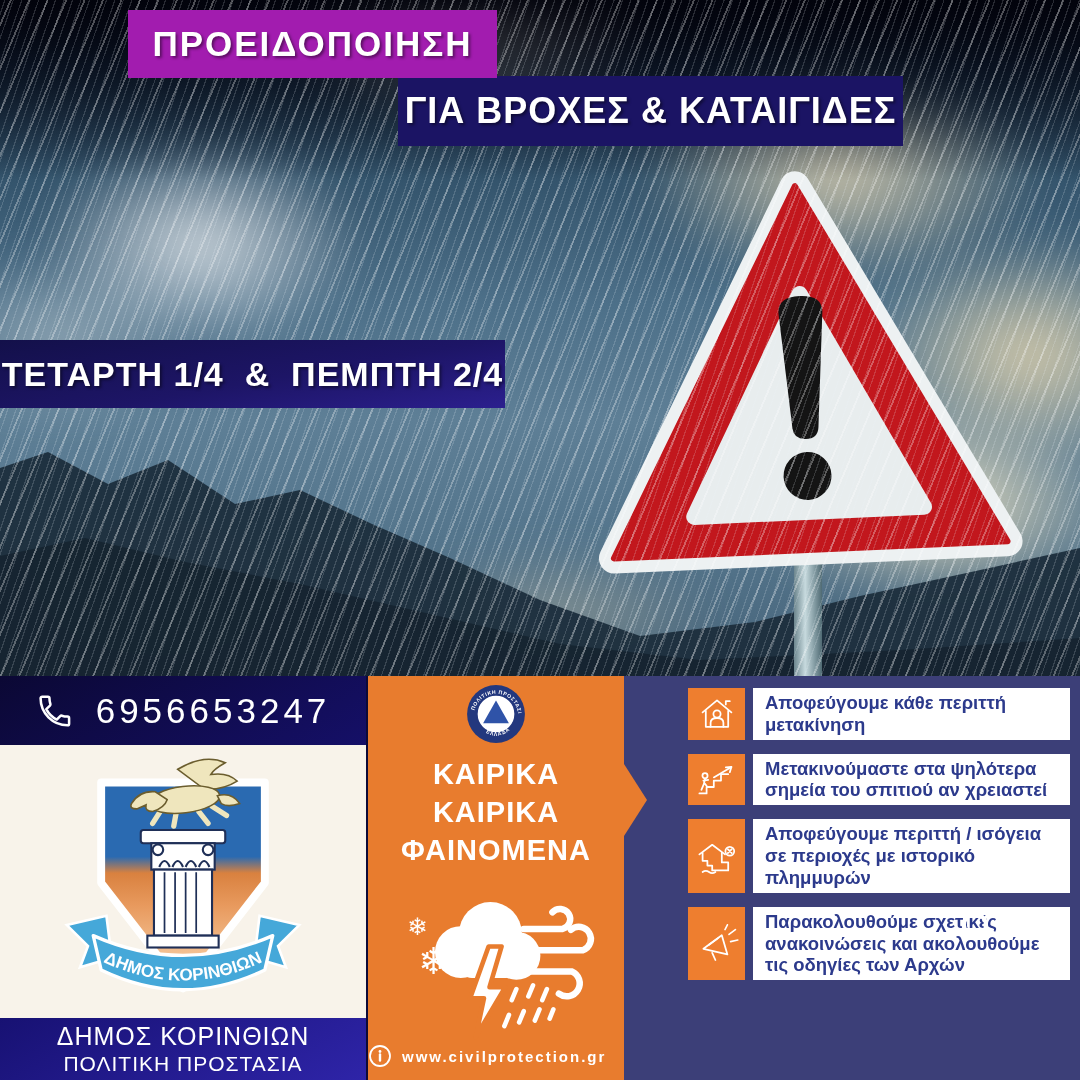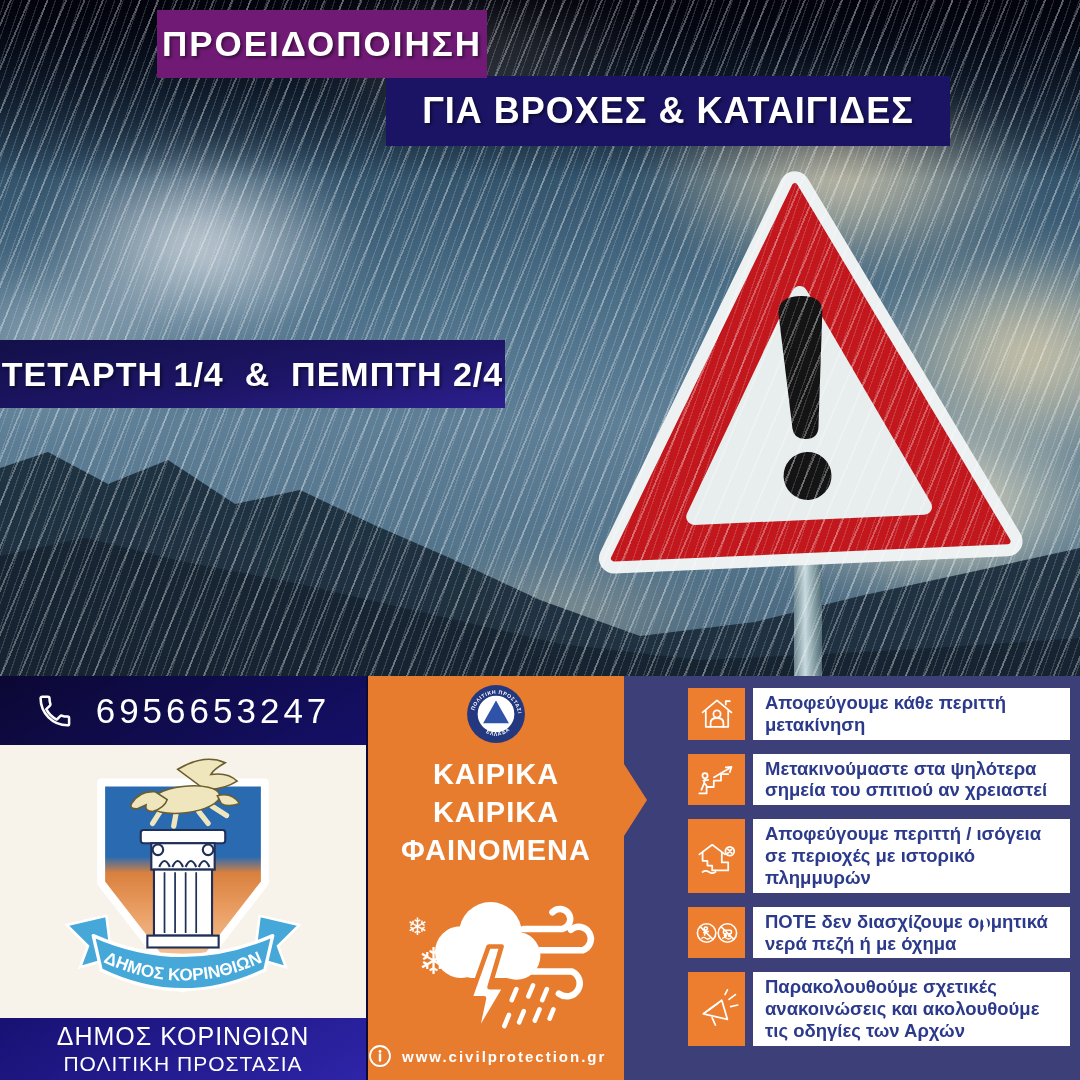--- a/index.html
+++ b/index.html
@@ -23,22 +23,22 @@
   .rain{position:absolute;inset:0;}
   .rain1{background:repeating-linear-gradient(113deg,rgba(255,255,255,0) 0 9px,rgba(255,255,255,.30) 9px 10.8px,rgba(255,255,255,0) 10.8px 17px);}
   .rain2{background:repeating-linear-gradient(109deg,rgba(255,255,255,0) 0 4px,rgba(235,242,248,.16) 4px 5.2px,rgba(255,255,255,0) 5.2px 8px);}
   
   .sign{position:absolute;left:568px;top:160px;width:470px;height:424px;transform:rotate(-2.5deg);z-index:4;}
   .pole{position:absolute;left:794px;top:550px;width:28px;height:126px;z-index:3;
     background:linear-gradient(90deg,#6d868e,#c7dade 40%,#8aa2a9 70%,#4f6a73);}
   
   .banner{position:absolute;display:flex;align-items:center;justify-content:center;
     color:#fff;font-weight:bold;text-shadow:2px 2px 3px rgba(0,0,0,.45);z-index:10;}
-  .banner-red{left:128px;top:10px;width:330px;height:68px;background:#701a75;font-size:35px;letter-spacing:2px;margin-left:29px;}
-  .banner-blue{left:386px;top:76px;width:564px;height:70px;background:#1b1464;font-size:36px;letter-spacing:1px;z-index:9;justify-content:center;}
+  .banner-red{left:128px;top:10px;width:369px;height:68px;background:#a21caf;font-size:35px;letter-spacing:2px;}
+  .banner-blue{left:398px;top:76px;width:505px;height:70px;background:#1b1464;font-size:36px;letter-spacing:1px;z-index:9;justify-content:center;}
   .banner-dates{left:0;top:340px;width:505px;height:68px;font-size:34px;letter-spacing:1px;white-space:pre;
     background:linear-gradient(170deg,#13104a 0%,#1d1566 55%,#2b1f8e 100%);}
   
   .left-col{position:absolute;left:0;top:676px;width:366px;height:404px;
     background:linear-gradient(150deg,#0b0834 0%,#171172 55%,#2e24a8 100%);
     display:flex;flex-direction:column;}
   .phone-row{height:69px;display:flex;align-items:center;justify-content:center;gap:22px;color:#fff;}
   .phone-num{font-size:35px;letter-spacing:4px;font-weight:400;}
   .crest-panel{height:273px;background:#f8f3ea;display:flex;align-items:center;justify-content:center;}
   .muni-text{flex:1;display:flex;flex-direction:column;align-items:center;justify-content:center;color:#fff;line-height:1.2;}
@@ -249,36 +249,20 @@
           <path d="M8,22 L24,10 L40,22"></path>
           <path d="M12,20 V30 h6 v6 h6 v6 h20 v-10 h-8 v-12"></path>
           <circle cx="46" cy="18" r="5.5"></circle>
             <path d="M43.5,15.5 l5,5 M48.5,15.5 l-5,5"></path>
           <path d="M12,44 q4,-3 8,0 q4,3 8,0"></path>
         </svg>
       </div>
       <div class="text-cell">Αποφεύγουμε περιττή / ισόγεια σε περιοχές με ιστορικό πλημμυρών</div>
     </div>
 
-    <div class="row">
-      <div class="icon-cell">
-        <svg width="48" height="40" viewBox="0 0 60 48" fill="none" stroke="#ffffff" stroke-width="2" stroke-linecap="round" stroke-linejoin="round">
-          <circle cx="17" cy="24" r="11.5"></circle>
-            <circle cx="43" cy="24" r="11.5"></circle>
-          <path d="M9,16 L25,32 M35,16 L51,32"></path>
-          <circle cx="16" cy="18.5" r="2"></circle>
-            <path d="M16,20.5 l-1.5,6 M13.5,23.5 l5.5,-1.5"></path>
-          <rect x="38" y="20.5" width="10" height="4.5" rx="1.5"></rect>
-            <circle cx="40.5" cy="27" r="1.2" fill="#fff"></circle>
-            <circle cx="45.5" cy="27" r="1.2" fill="#fff"></circle>
-          <path d="M11,30.5 q2.5,-2 5,0 q2.5,2 5,0 M37,30.5 q2.5,-2 5,0 q2.5,2 5,0" stroke-width="1.6"></path>
-        </svg>
-      </div>
-      <div class="text-cell">ΠΟΤΕ δεν διασχίζουμε ορμητικά νερά πεζή ή με όχημα</div>
-    </div>
 
     <div class="row">
       <div class="icon-cell">
         <svg width="48" height="40" viewBox="0 0 60 48" fill="none" stroke="#ffffff" stroke-width="2.2" stroke-linecap="round" stroke-linejoin="round">
           <path d="M13,30 L36,13 L43,37 Z"></path>
           <path d="M20,25 l11,-8"></path>
           <path d="M24,35 l4,9"></path>
           <path d="M45,12 l8,-6 M47,21 l9,-2 M40,6 l3,-6" stroke-width="2"></path>
         </svg>
       </div>

